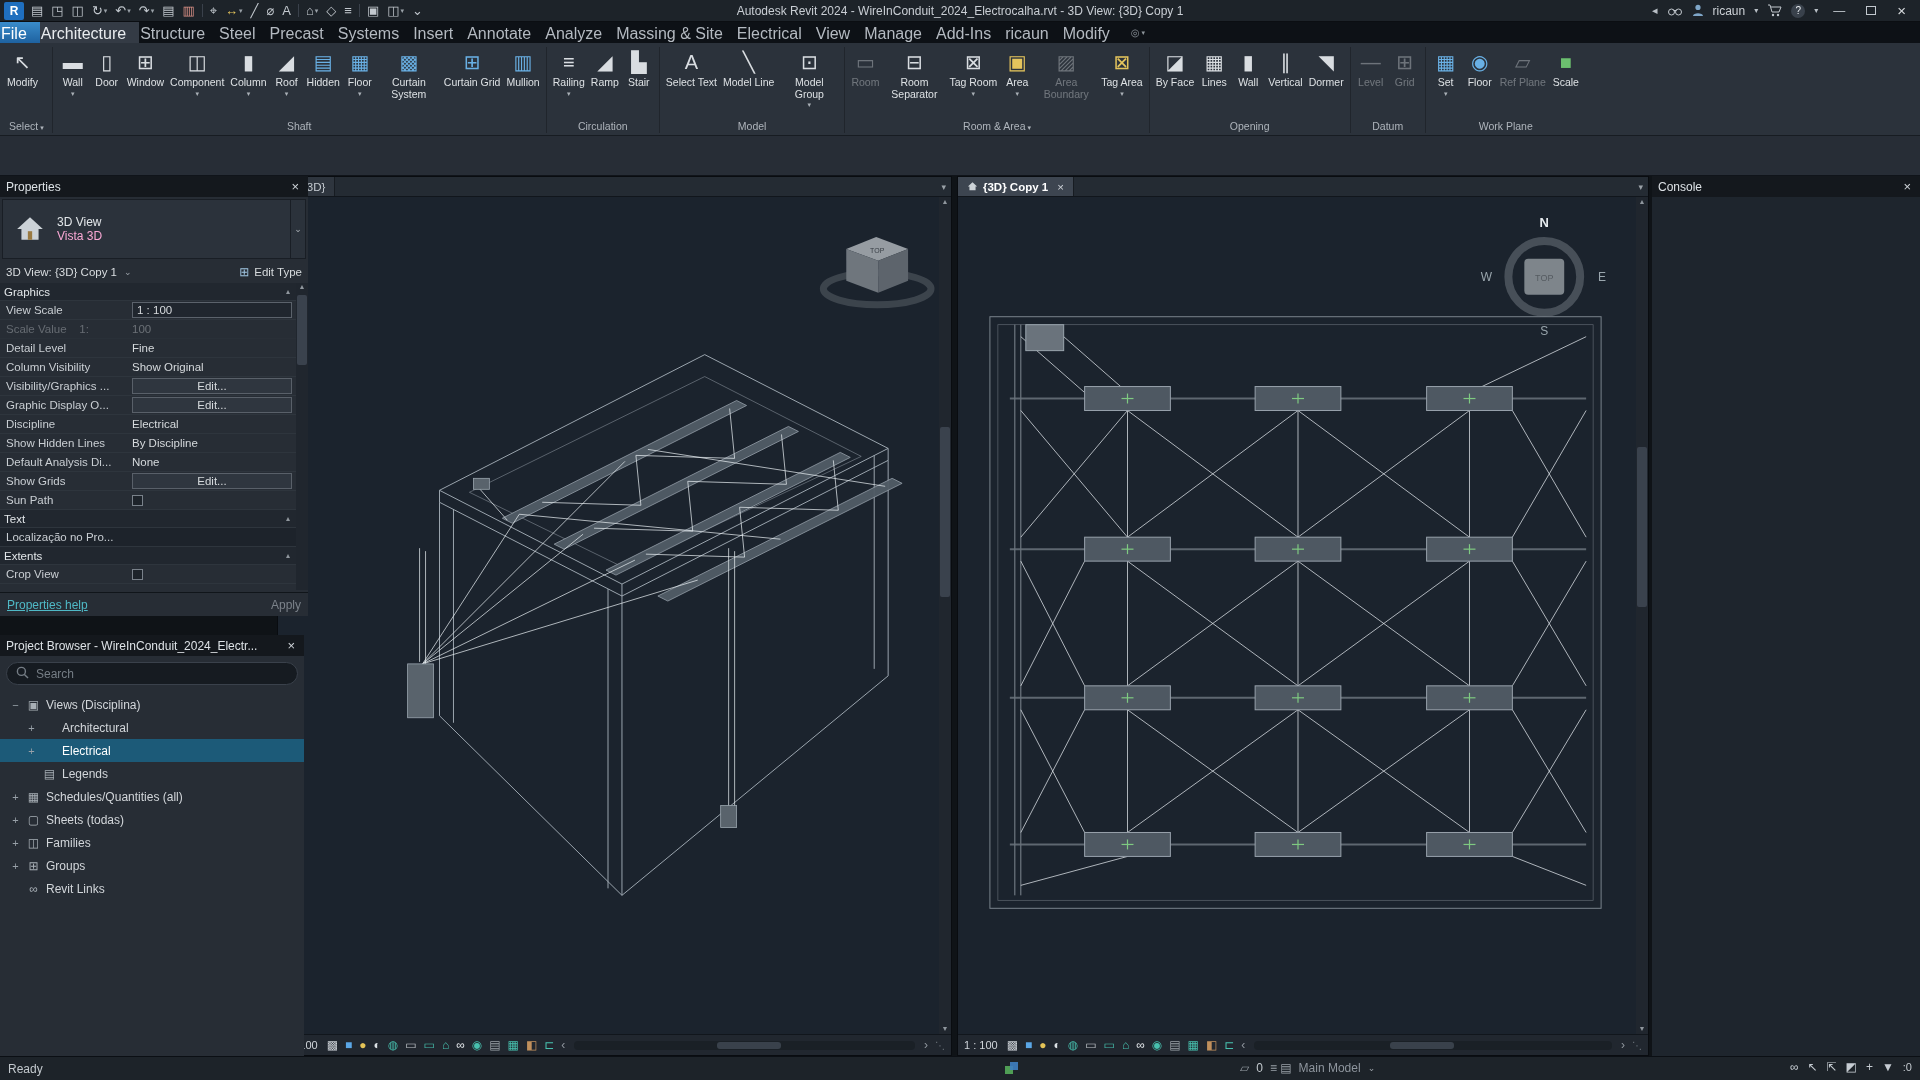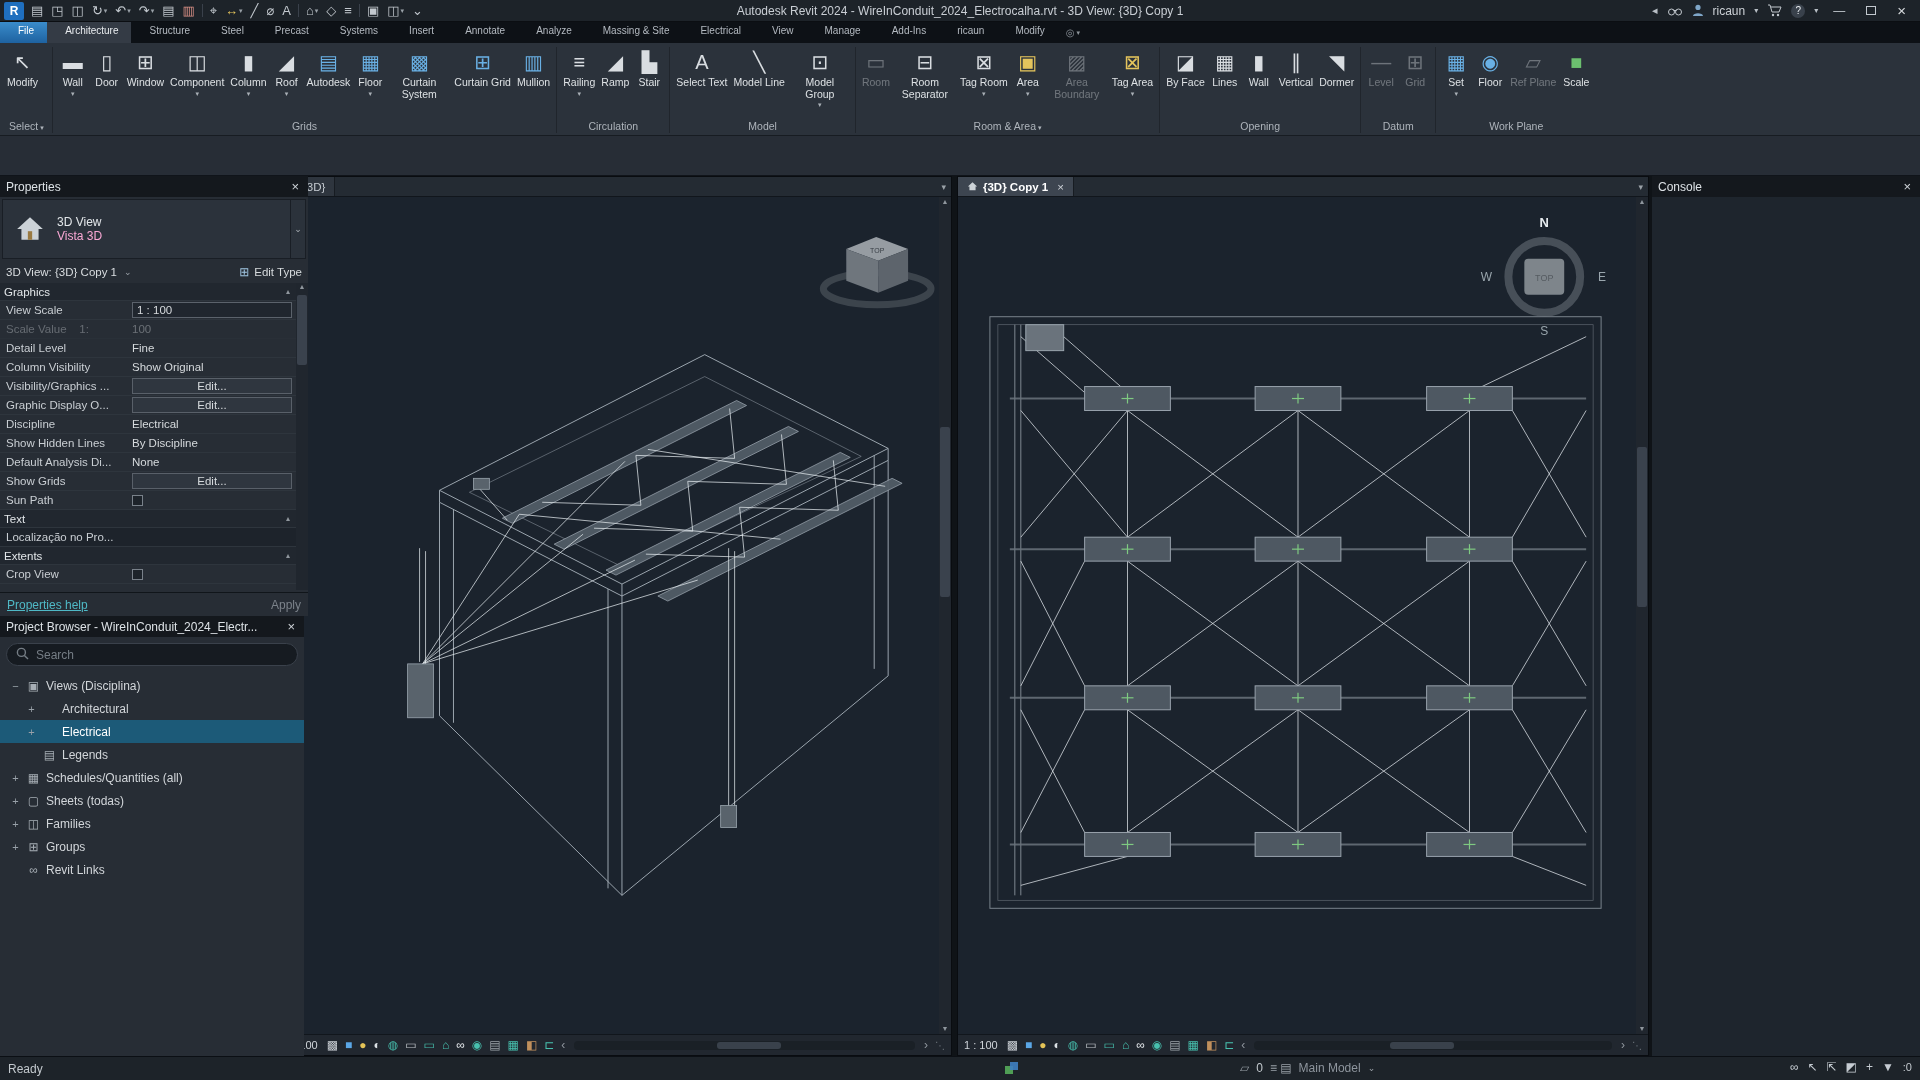--- a/index.html
+++ b/index.html
@@ -14,21 +14,21 @@
   .tb-title{position:absolute;left:50%;transform:translateX(-50%);color:#c9ced4;white-space:nowrap;top:4px}
   .tb-right{margin-left:auto;display:flex;align-items:center;gap:9px;padding-right:8px}
   .tb-right .gl{color:#b9bfc6;font-size:11px;display:inline-flex;align-items:center}
   .helpcirc{width:14px;height:14px;border-radius:7px;background:#39414b;color:#e9edf0;font-size:10px;display:inline-flex;align-items:center;justify-content:center}
   .wmin{color:#c2c8ce;font-size:12px;padding:0 6px}
   .wrest{width:10px;height:9px;border:1px solid #c2c8ce;display:inline-block;margin:0 6px}
   .wclose{color:#d6dadd;font-size:15px;padding:0 6px}
   .username{color:#ccd1d6}
   
   .tabrow{position:absolute;left:0;top:22px;right:0;height:21px;background:#0d1116;display:flex;align-items:stretch;z-index:29}
-  .rtab{padding:3px 13px 0 18px;color:#b4bac1;font-size:10px;white-space:nowrap}
+  .rtab{padding:3px 13px 0 1px;color:#b4bac1;font-size:16px;white-space:nowrap}
   .rtab[data-style="file"]{background:linear-gradient(#3a8ccb,#1e62a0);color:#fff}
   .rtab[data-style="active"]{background:#343b45;color:#e9ecef}
   .rtab-over{display:flex;align-items:center;gap:2px;color:#8f969d;padding:0 8px;font-size:10px}
   
   .ribbon{position:absolute;left:0;top:43px;right:0;height:93px;background:#2b323b;border-bottom:1px solid #171c22;display:flex;align-items:stretch;padding:2px 2px 0 2px;overflow:hidden;z-index:28}
   .rgroup{display:flex;flex-direction:column;padding:0 2px}
   .rbtns{flex:1;display:flex;align-items:flex-start}
   .rbtn{display:flex;flex-direction:column;align-items:center;padding:2px 3px 0 3px;min-width:34px;max-width:66px}
   .ricon{height:30px;font-size:20px;display:flex;align-items:center;justify-content:center;color:#d9dde1}
   .rlab{font-size:10.5px;line-height:11.5px;text-align:center;color:#dde1e4;max-width:58px}
@@ -63,21 +63,21 @@
   .psec{height:18px;background:#21272f;display:flex;align-items:center;padding:0 4px;color:#e2e6e9;border-bottom:1px solid #2e353d}
   .psec .chev{margin-left:auto;color:#8f969d;font-size:8px;padding-right:2px}
   .prow.widerow{background:#1d232b}
   .pscroll{position:absolute;right:0;top:107px;bottom:26px;width:12px;background:#20262e}
   .pscroll .sarr{display:block;text-align:center;color:#8f969d;font-size:7px;height:10px}
   .pthumb{position:absolute;left:1px;right:1px;top:12px;height:70px;background:#3a424d;border-radius:2px}
   .phelp{position:absolute;bottom:0;height:24px;left:0;right:0;display:flex;align-items:center;padding:0 7px;border-top:1px solid #10151a}
   .phelp .lnk{color:#4fb9c6;text-decoration:underline}
   .apply{margin-left:auto;color:#7b828a}
   
-  .browser{position:absolute;left:0;top:616px;width:304px;bottom:24px;background:#272d35;z-index:10}
+  .browser{position:absolute;left:0;top:635px;width:304px;bottom:24px;background:#272d35;z-index:10}
   .search{margin:6px 6px 8px 6px;height:23px;background:#161b21;border:1px solid #3a414b;border-radius:12px;display:flex;align-items:center;padding:0 9px;gap:7px}
   .search input{background:transparent;border:none;outline:none;color:#cfd4d9;font-size:12px;width:170px;font-family:inherit}
   .search input::placeholder{color:#757d85}
   .titem{height:23px;display:flex;align-items:center;gap:5px;font-size:12px;color:#d2d6da}
   .titem.selected{background:#1c5a78;color:#fff}
   .texp{width:11px;text-align:center;color:#98a0a8;font-size:11px;flex-shrink:0}
   .ticon{width:15px;text-align:center;color:#a7aeb5;font-size:12px;flex-shrink:0}
   
   .vp{position:absolute;top:176px;bottom:24px;background:#1b232d;border:1px solid #090c10;z-index:8}
   .vp1{left:277px;width:675px}
@@ -280,41 +280,41 @@
           <div class="rlab">Column</div>
           <div class="rdd">▾</div>
         </div>
         <div class="rbtn">
           <div class="ricon">◢</div>
           <div class="rlab">Roof</div>
           <div class="rdd">▾</div>
         </div>
         <div class="rbtn">
           <div class="ricon" style="color: rgb(105, 176, 228);">▤</div>
-          <div class="rlab">Autodesk</div>
+          <div class="rlab">Hidden</div>
         </div>
         <div class="rbtn">
           <div class="ricon" style="color: rgb(105, 176, 228);">▦</div>
           <div class="rlab">Floor</div>
           <div class="rdd">▾</div>
         </div>
         <div class="rbtn">
           <div class="ricon" style="color: rgb(105, 176, 228);">▩</div>
           <div class="rlab">Curtain System</div>
         </div>
         <div class="rbtn">
           <div class="ricon" style="color: rgb(105, 176, 228);">⊞</div>
           <div class="rlab">Curtain Grid</div>
         </div>
         <div class="rbtn">
           <div class="ricon" style="color: rgb(105, 176, 228);">▥</div>
           <div class="rlab">Mullion</div>
         </div>
       </div>
-      <div class="rglabel"><span>Grids</span></div>
+      <div class="rglabel"><span>Shaft</span></div>
     </div>
     <div class="rsep"></div>
     <div class="rgroup">
       <div class="rbtns">
         <div class="rbtn">
           <div class="ricon">≡</div>
           <div class="rlab">Railing</div>
           <div class="rdd">▾</div>
         </div>
         <div class="rbtn">

